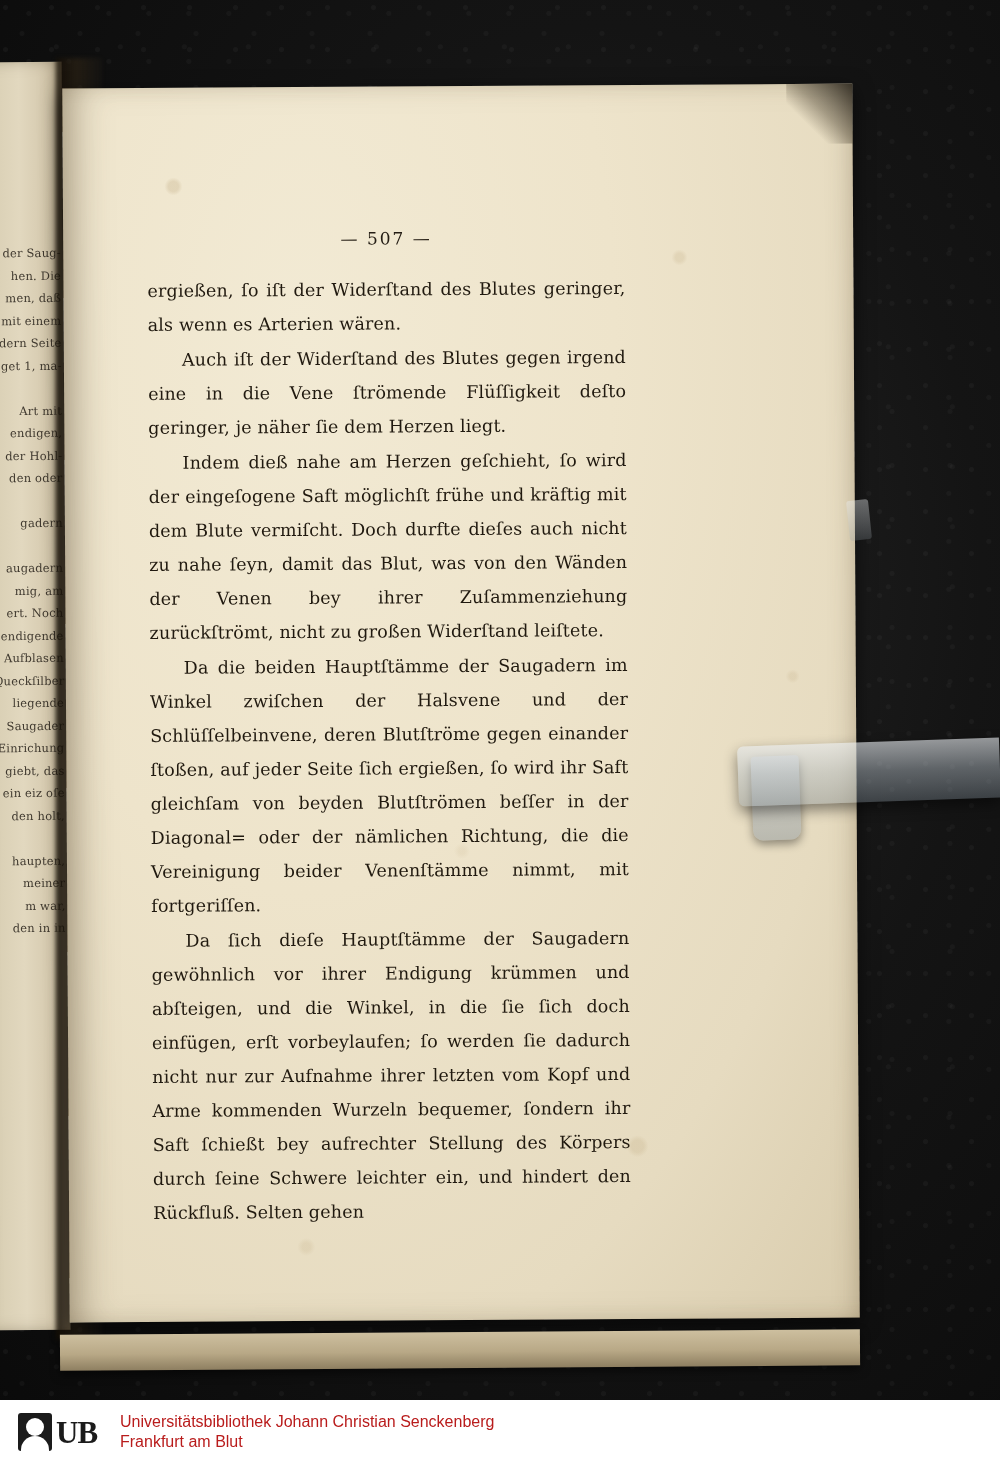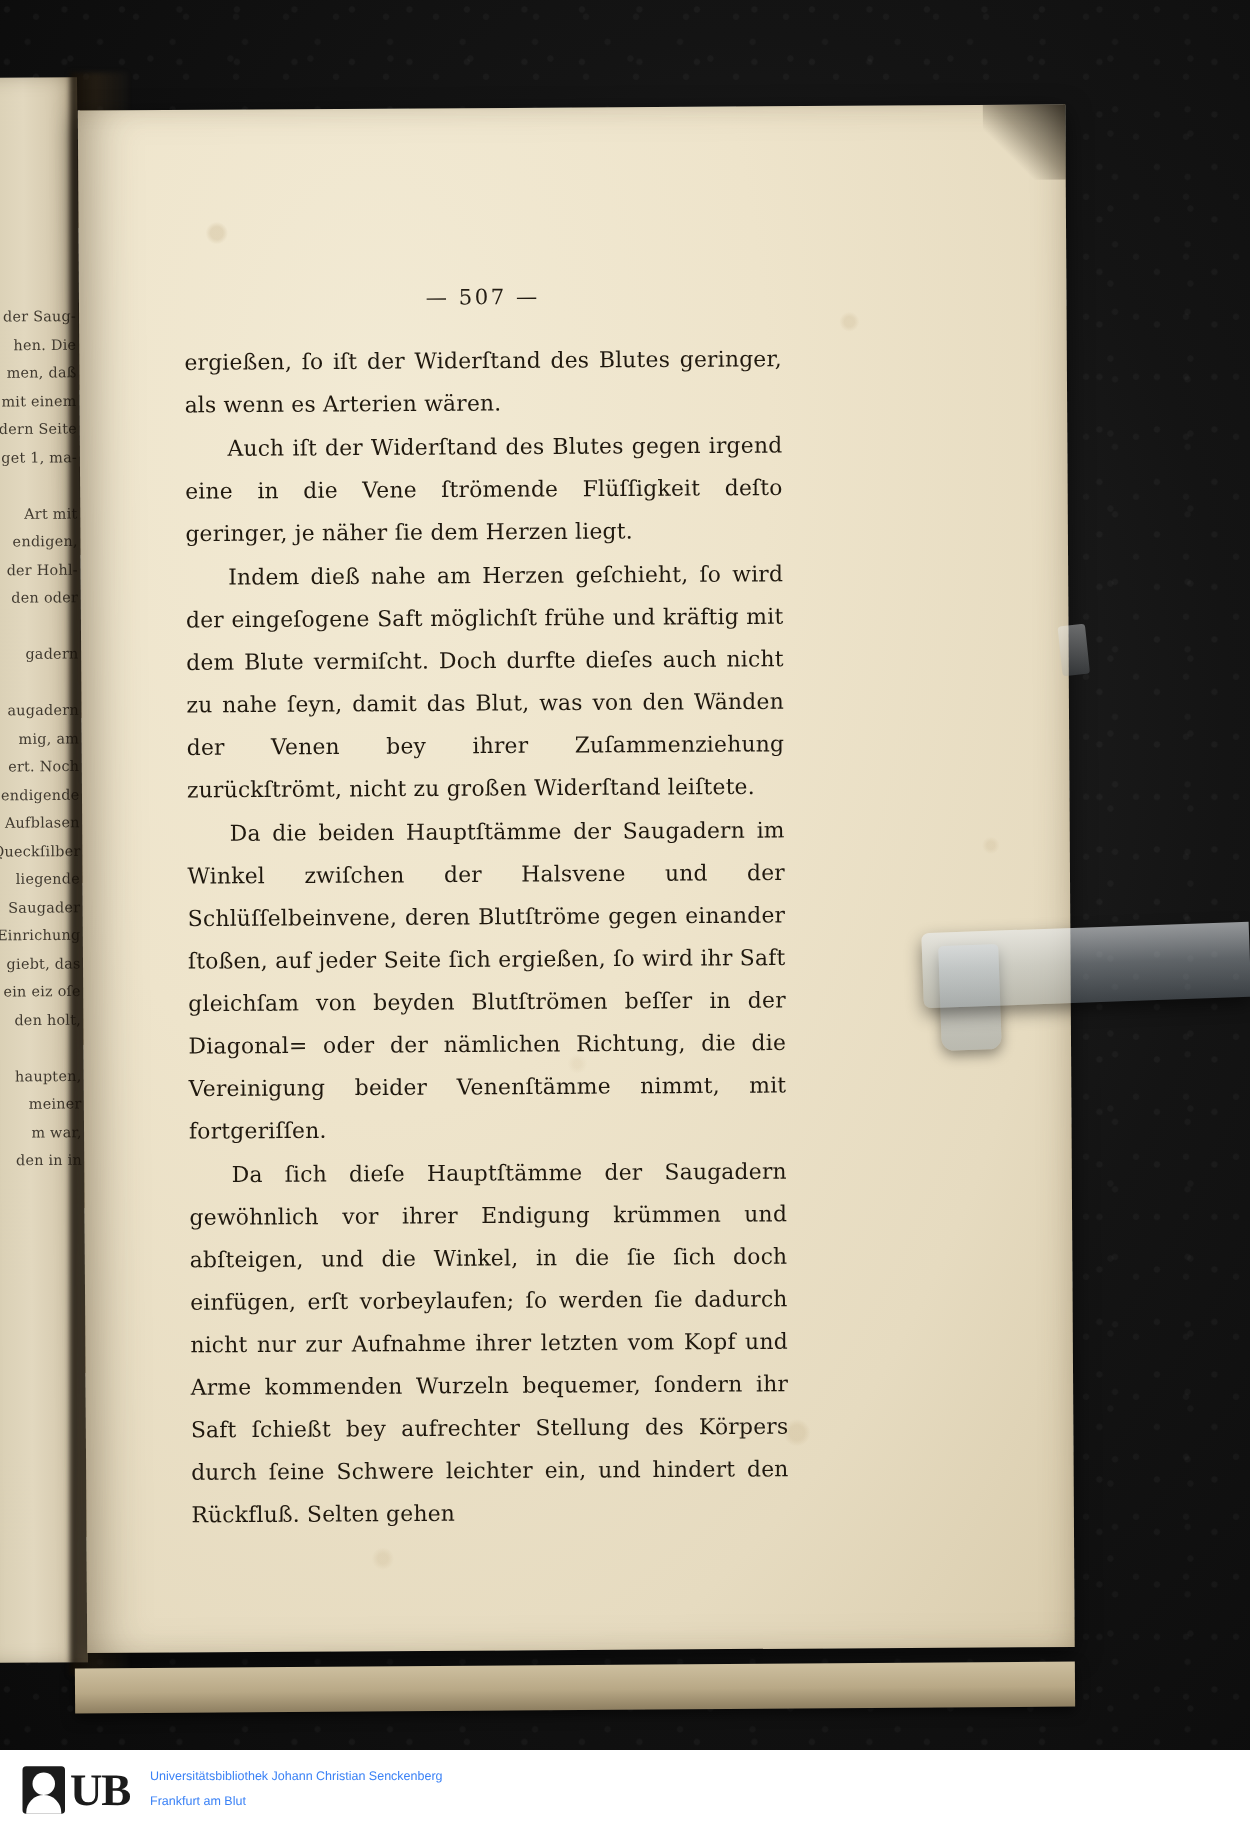--- a/index.html
+++ b/index.html
@@ -239,32 +239,32 @@
     position: absolute;
     left: 3px;
     top: 23px;
     width: 28px;
     height: 16px;
     border-radius: 14px 14px 0 0;
     background: #ffffff;
   }
   .ub-mark {
     font-family: "Liberation Serif", serif;
-    font-size: 36px;
+    font-size: 31px;
     font-weight: 700;
     color: #1b1b1b;
     letter-spacing: -1px;
     line-height: 1;
   }
   .footer-text {
     margin-left: 16px;
     font-family: "Liberation Sans", sans-serif;
-    font-size: 10px;
+    font-size: 16px;
     line-height: 20px;
-    color: #3b82f6;
+    color: #b91c1c;
   }
 </style>
 </head>
 <body>
 
 <div class="scan">
   <div class="grain"></div>
 
   <div class="verso">
     <div class="verso-text">der Saug-

